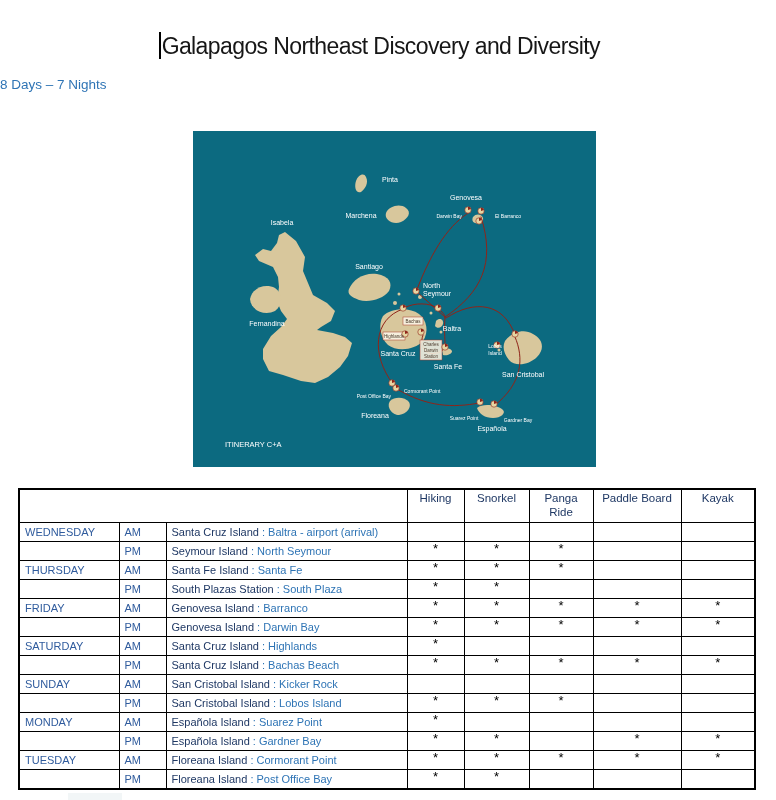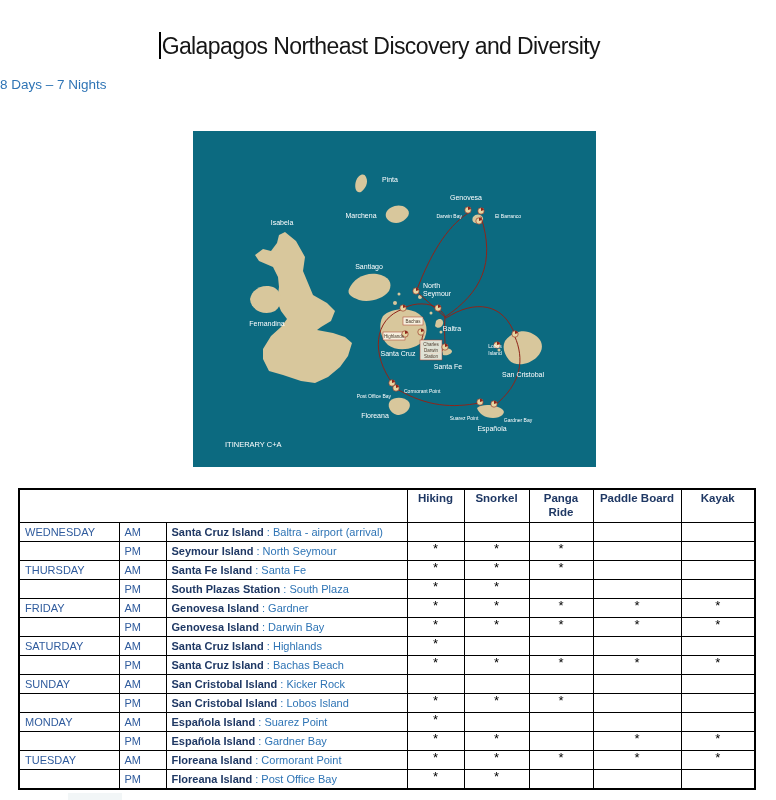--- a/index.html
+++ b/index.html
@@ -18,23 +18,23 @@
   .map text{font-family:"Liberation Sans",sans-serif}
   .island{fill:var(--island)}
   .islet{fill:var(--island)}
   .route{stroke:var(--route);stroke-width:1;fill:none;stroke-linecap:round}
   .labelbox{fill:#F6F0DE;stroke:#A8392A;stroke-width:0.5}
   .marker-base{fill:#E6D6A3;stroke:var(--route);stroke-width:0.6}
   .wedge{fill:var(--route)}
   .table-wrap{position:absolute;left:18px;top:488px;width:738px}
   table{border-collapse:collapse;width:100%;table-layout:fixed;border:2px solid #000}
   th,td{border:1.5px solid #000;padding:0 5px;height:18px;font-size:11px;overflow:hidden;white-space:nowrap;vertical-align:middle}
-  th{color:var(--navy);font-weight:bold;text-align:center;vertical-align:top;padding-top:2px;font-size:11.5px;white-space:normal;line-height:1.2;height:30px}
+  th{color:var(--navy);font-weight:normal;text-align:center;vertical-align:top;padding-top:2px;font-size:11.5px;white-space:normal;line-height:1.2;height:30px}
   td.day,td.period{color:var(--day)}
-  td.desc .island-name{color:var(--navy);font-weight:bold}
+  td.desc .island-name{color:var(--navy);font-weight:normal}
   td.desc .loc{color:var(--accent)}
   td.mark{text-align:center;font-size:13px;color:#000;vertical-align:top;line-height:14px}
   .stub{position:absolute;left:68px;top:793px;width:54px;height:7px;background:#F2F6F7}
 </style>
 </head>
 <body style="--accent: #2E74B5; --navy: #1F3864; --day: #2F5B9D; --sea: #0C6A80; --island: #D8C79C; --route: #8F2419;">
 
 <div class="title-wrap">
   <span class="caret"></span><span class="title">Galapagos Northeast Discovery and Diversity</span>
 </div>
@@ -189,21 +189,21 @@
           <td class="desc"><span class="island-name">South Plazas Station</span><span class="loc"> : South Plaza</span></td>
           <td class="mark">*</td>
           <td class="mark">*</td>
           <td class="mark"></td>
           <td class="mark"></td>
           <td class="mark"></td>
         </tr>
         <tr>
           <td class="day">FRIDAY</td>
           <td class="period">AM</td>
-          <td class="desc"><span class="island-name">Genovesa Island</span><span class="loc"> : Gardner</span></td>
+          <td class="desc"><span class="island-name">Genovesa Island</span><span class="loc"> : Barranco</span></td>
           <td class="mark">*</td>
           <td class="mark">*</td>
           <td class="mark">*</td>
           <td class="mark">*</td>
           <td class="mark">*</td>
         </tr>
         <tr>
           <td class="day"></td>
           <td class="period">PM</td>
           <td class="desc"><span class="island-name">Genovesa Island</span><span class="loc"> : Darwin Bay</span></td>

